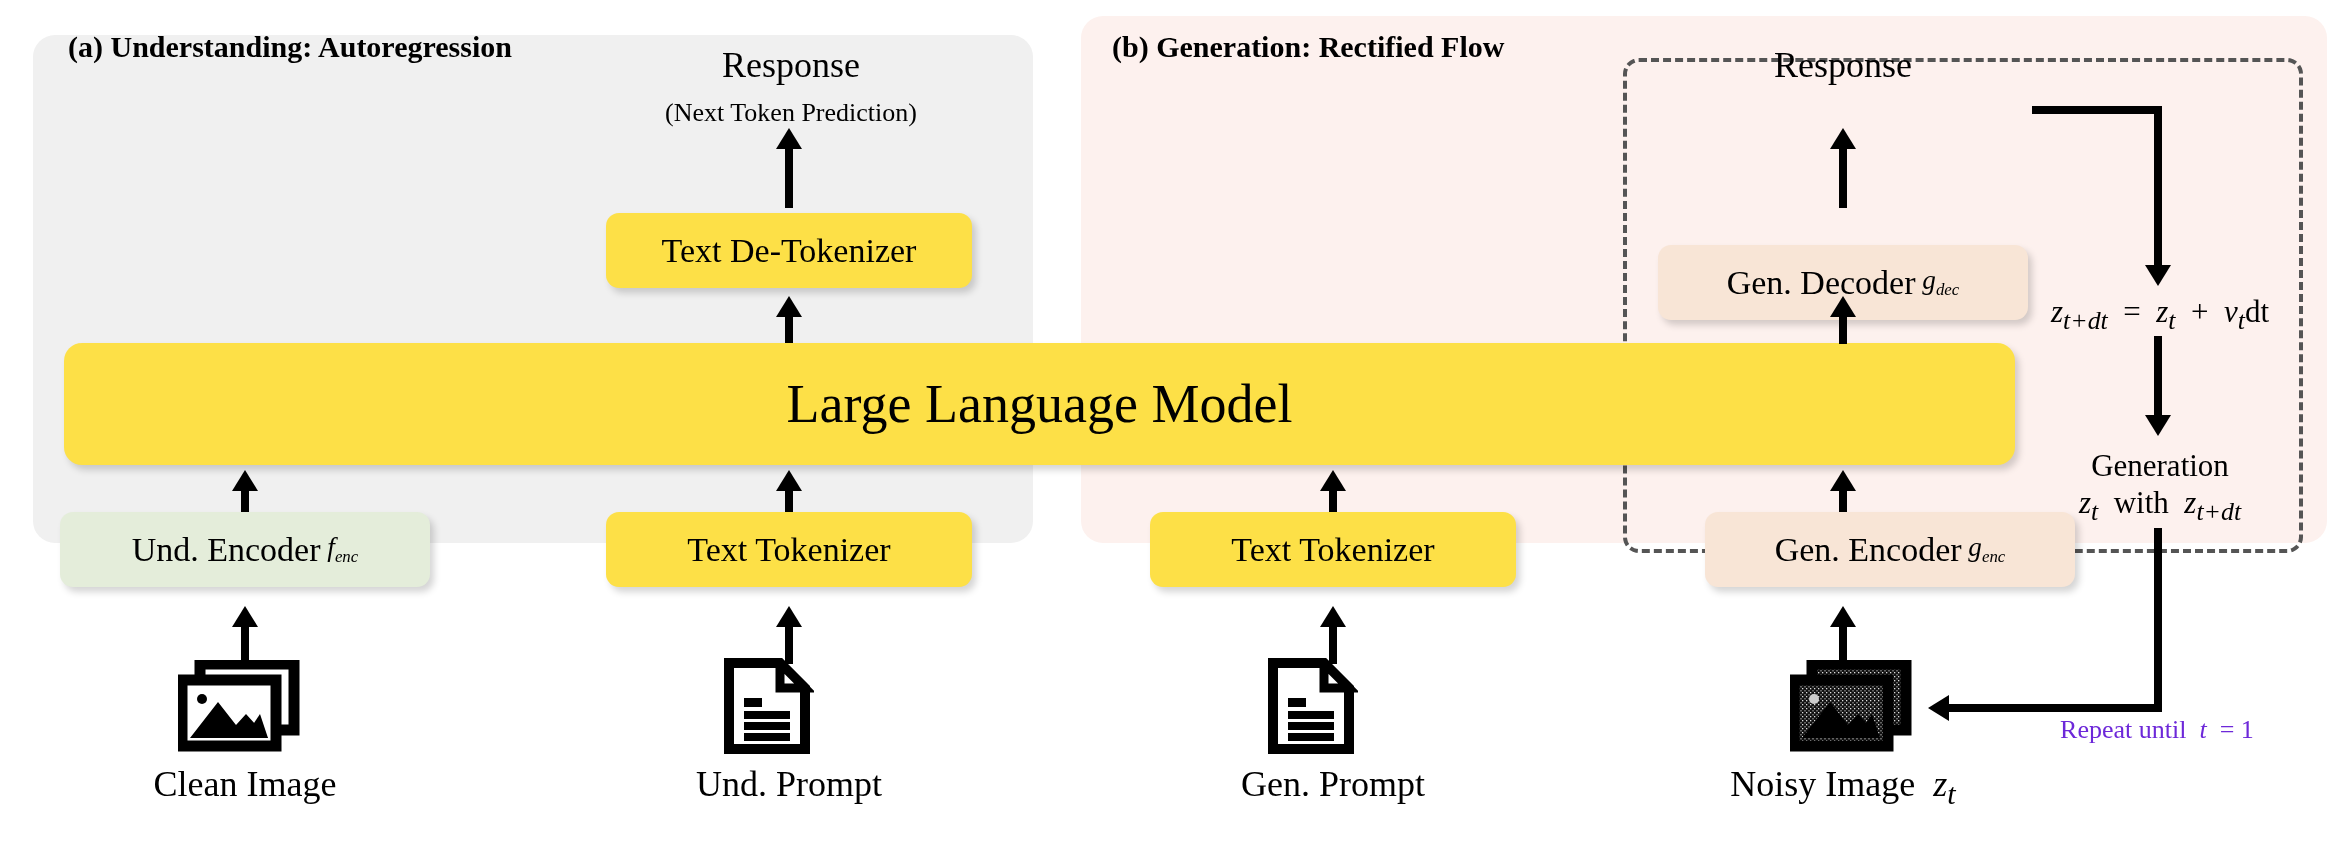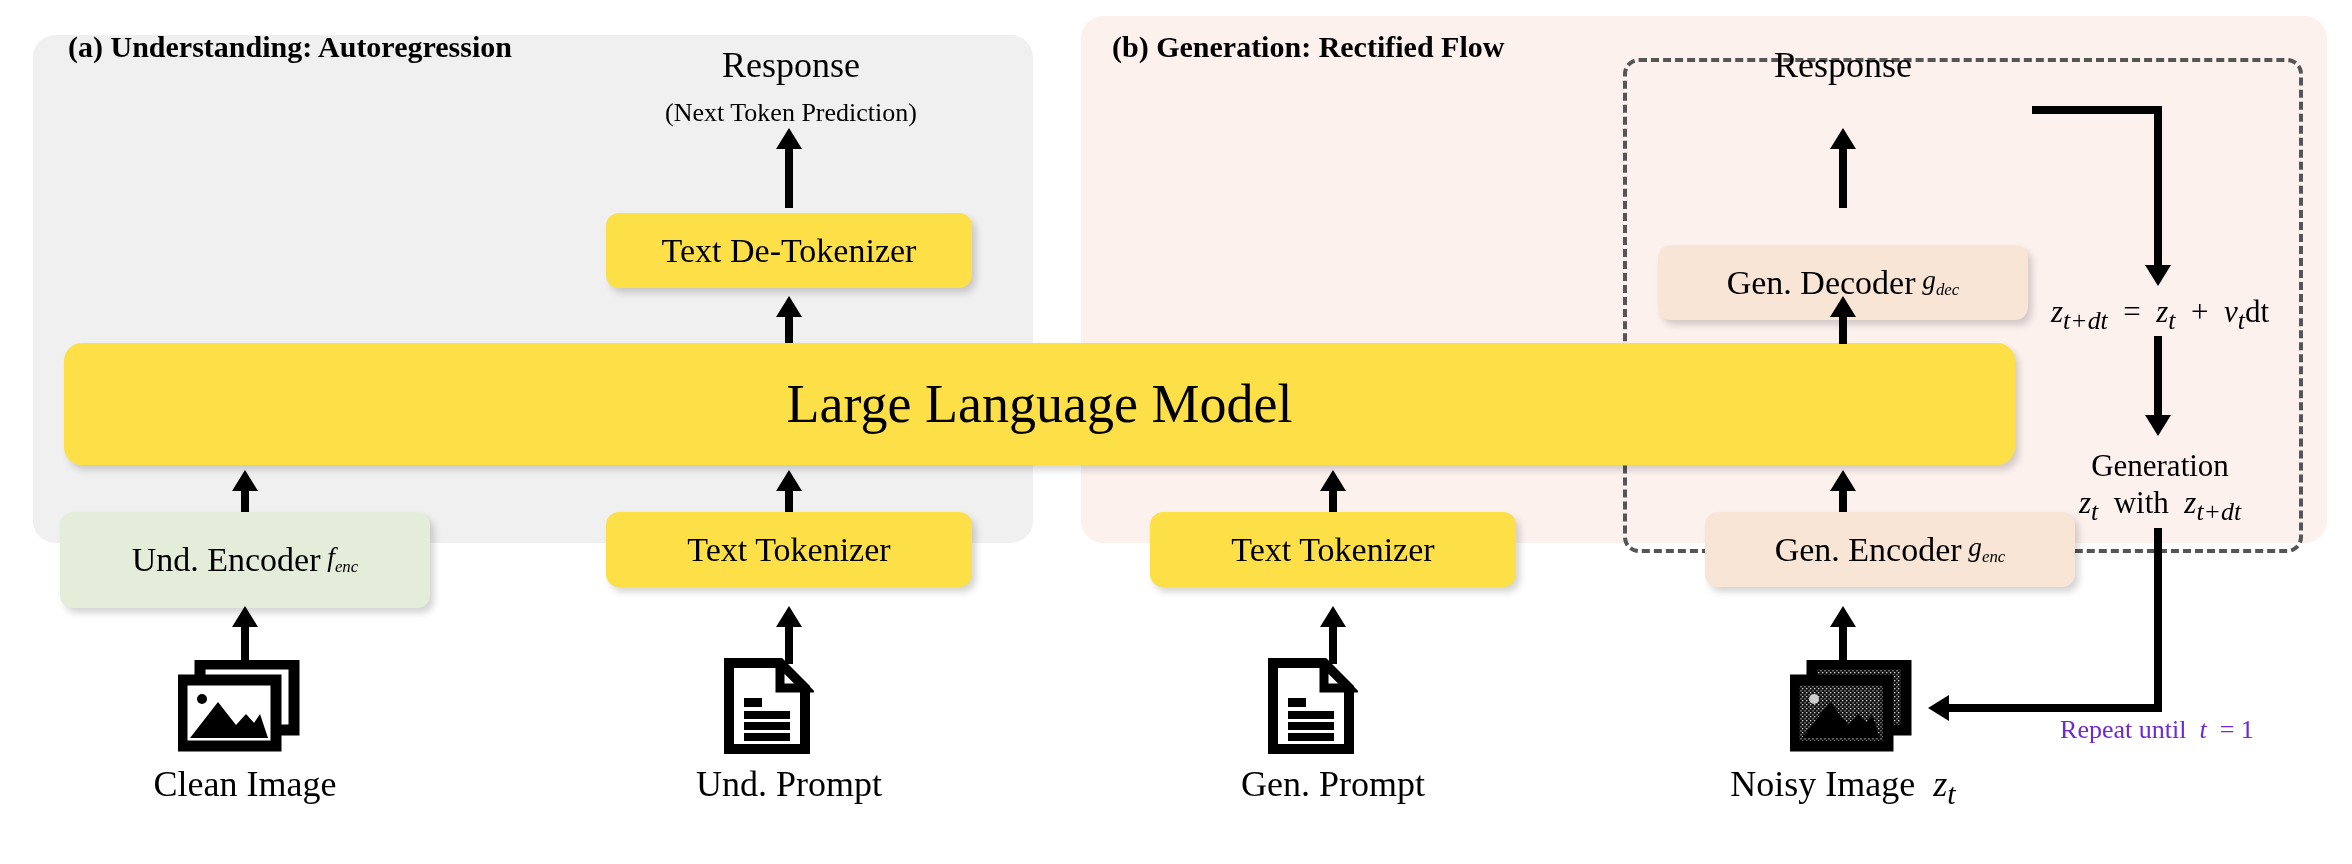--- a/index.html
+++ b/index.html
@@ -22,21 +22,21 @@
   .box{position:absolute;border-radius:13px;display:flex;align-items:center;
        justify-content:center;box-sizing:border-box;
        box-shadow:4px 5px 7px rgba(0,0,0,.17);
        font-family:"Liberation Serif", serif;color:#000;white-space:nowrap;}
   .blue{background:#fde047;}
   .green{background:#e4edda;}
   .peach{background:#f8e5d6;}
 
   #box-detok{left:606px;top:213px;width:366px;height:75px;font-size:34px;}
   #box-llm{left:64px;top:343px;width:1951px;height:122px;font-size:54px;border-radius:18px;}
-  #box-und-enc{left:60px;top:512px;width:370px;height:96px;font-size:34px;}
+  #box-und-enc{left:60px;top:512px;width:370px;height:75px;font-size:34px;}
   #box-tok-a{left:606px;top:512px;width:366px;height:75px;font-size:34px;}
   #box-tok-b{left:1150px;top:512px;width:366px;height:75px;font-size:34px;}
   #box-gen-dec{left:1658px;top:213px;width:370px;height:75px;font-size:34px;margin-top:32px;}
   #box-gen-enc{left:1658px;top:512px;width:370px;height:75px;font-size:34px;margin-left:47px;}
 
   .sub{font-style:italic;font-size:.80em;}
   .sub sub{font-style:italic;font-size:.62em;}
   .mathvar{font-style:italic;font-family:"Liberation Serif", serif;}
 
   

